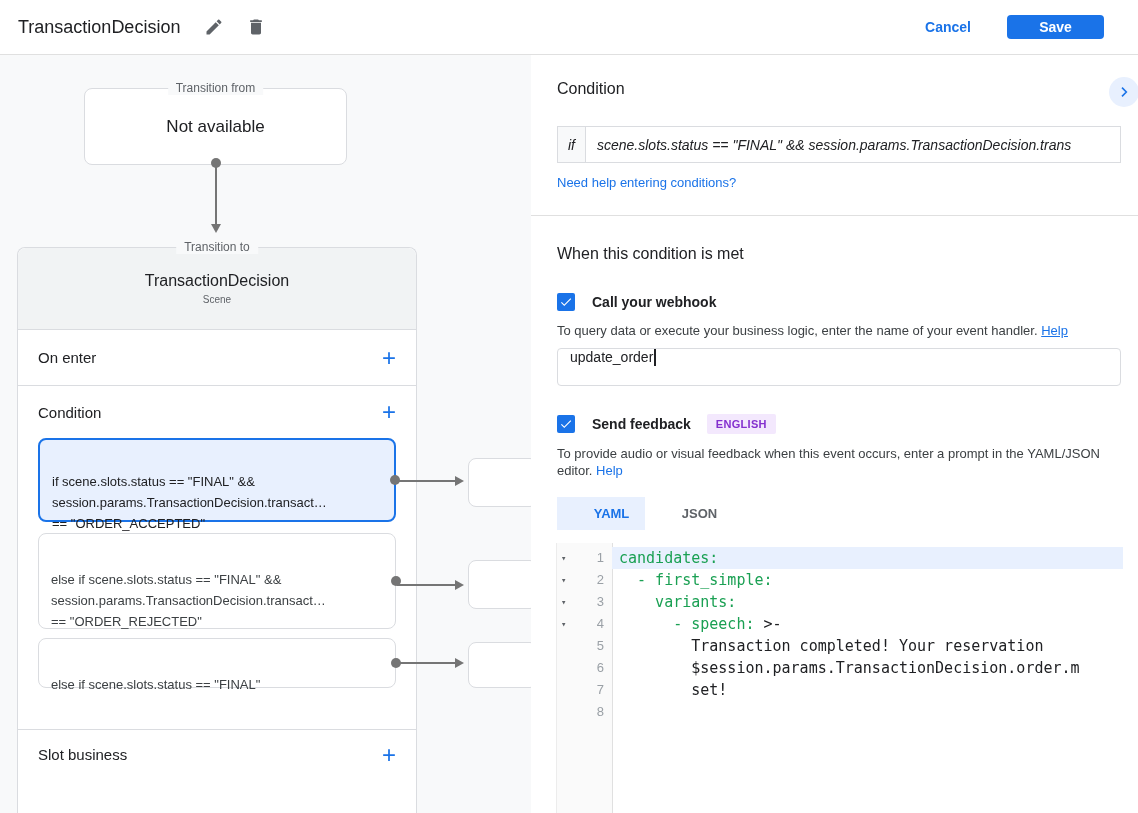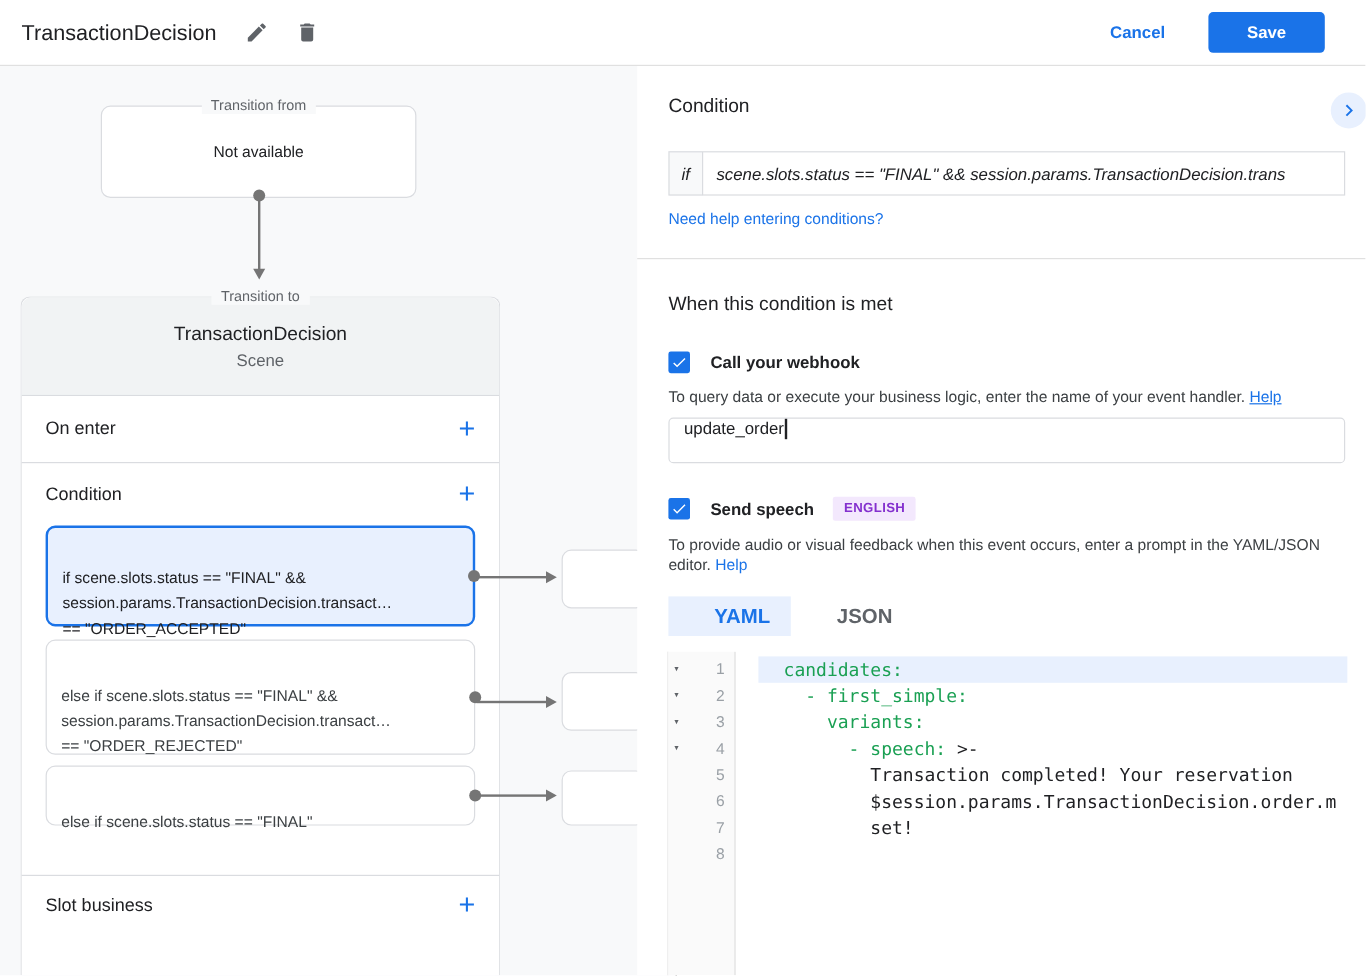--- a/index.html
+++ b/index.html
@@ -8,46 +8,46 @@
 
   
   .topbar { position:absolute; left:0; top:0; width:1138px; height:55px; background:#fff;
             border-bottom:1px solid #e0e0e0; display:flex; align-items:center; padding:0 18px; }
   .topbar-title { font-size:18px; color:#202124; margin-right:22px; }
   .icon-btn { width:24px; height:24px; margin-right:18px; cursor:pointer; display:flex; align-items:center; justify-content:center; }
   .icon-btn svg { fill:#5f6368; width:20px; height:20px; }
   .topbar-spacer { flex:1; }
   .cancel-btn { color:#1a73e8; font-size:14px; font-weight:bold; margin-right:36px; cursor:pointer; }
   .save-btn { background:#1a73e8; color:#fff; font-size:14px; font-weight:bold; border:none;
-              border-radius:4px; width:97px; height:34px; margin-right:16px; cursor:pointer; }
+              border-radius:4px; width:97px; height:24px; margin-right:16px; cursor:pointer; }
 
   
   .flow { position:absolute; left:0; top:55px; width:564px; height:758px; background:#f8f9fa;
           border-right:1px solid #000000; overflow:hidden; }
 
   .tfrom-box { position:absolute; left:84px; top:33px; width:263px; height:77px; background:#fff;
                border:1px solid #dadce0; border-radius:8px; }
   .legend { position:absolute; top:-8px; left:50%; transform:translateX(-50%); background:#f8f9fa;
             padding:0 8px; font-size:12px; color:#5f6368; white-space:nowrap; }
   .tfrom-content { width:100%; height:100%; display:flex; align-items:center; justify-content:center;
-                   font-size:13px; color:#202124; }
+                   font-size:17px; color:#202124; }
 
   .v-connector { position:absolute; left:215px; top:110px; width:2px; height:60px; background:#757575; }
   .v-connector::before { content:""; position:absolute; left:-4px; top:-7px; width:10px; height:10px;
                          border-radius:50%; background:#757575; }
   .v-connector::after { content:""; position:absolute; left:-4px; bottom:-8px;
                         border-left:5px solid transparent; border-right:5px solid transparent;
                         border-top:9px solid #757575; }
 
   .tto-box { position:absolute; left:17px; top:192px; width:400px; height:566px; background:#fff;
              border:1px solid #dadce0; border-radius:8px 8px 0 0; border-bottom:none; }
   .tto-header { height:82px; background:#f1f3f4; border-bottom:1px solid #dadce0; border-radius:8px 8px 0 0;
                 display:flex; flex-direction:column; align-items:center; justify-content:center; gap:4px; }
   .tto-title { font-size:16px; color:#202124; }
-  .tto-subtitle { font-size:14px; color:#5f6368; }
+  .tto-subtitle { font-size:10px; color:#5f6368; }
 
   .section-row { display:flex; align-items:center; justify-content:space-between; padding:12px 20px; }
   .row-divided { border-bottom:1px solid #dadce0; }
   .section-label { font-size:15px; color:#202124; }
   .plus-icon { color:#1a73e8; font-size:24px; font-weight:300; line-height:20px; cursor:pointer; }
 
   .cond-card { position:relative; margin:0 20px; background:#fff; border:1px solid #dadce0;
                border-radius:8px; padding:10px 12px; font-size:13px; color:#3c4043; line-height:21px;
                white-space:pre-line; cursor:pointer; }
   .cond-card.selected { background:#e8f0fe; border:2px solid #1a73e8; color:#202124; }
@@ -88,35 +88,35 @@
   .badge { margin-left:16px; background:#f3e8fd; color:#8430ce; font-size:11px; font-weight:bold;
            padding:4px 9px; border-radius:2px; letter-spacing:0.3px; }
   .desc { position:absolute; left:26px; font-size:13px; color:#3c4043; line-height:17px; width:556px; }
 
   .text-input { position:absolute; left:26px; width:564px; height:38px; border:1px solid #dadce0;
                 border-radius:4px; background:#fff; display:flex; padding:0 12px;
                 font-size:14px; color:#202124; }
   .caret { display:inline-block; width:0; height:17px; border-left:2px solid #202124; margin-left:1px; }
 
   .tabs { position:absolute; left:26px; top:442px; display:flex; height:33px; }
-  .tab { width:102px; display:flex; align-items:center; justify-content:center; font-size:17px;
+  .tab { width:88px; display:flex; align-items:center; justify-content:center; font-size:13px;
          font-weight:bold; color:#5f6368; cursor:pointer;padding-left:21px; }
   .tab.active { background:#e8f0fe; color:#1a73e8; }
 
   
   .editor { position:absolute; left:25px; top:488px; width:567px; height:270px; border-left:1px solid #ececec;
             font-family:"DejaVu Sans Mono","Liberation Mono",monospace; font-size:15px; overflow:hidden; }
   .editor::before { content:""; position:absolute; left:0; top:0; bottom:0; width:55px;
                     background:#fafafa; border-right:1px solid #e0e0e0; }
   .editor-lines { position:relative; padding-top:4px; }
   .code-row { display:flex; height:22px; line-height:22px; }
   .gutter { position:relative; width:55px; flex:none; display:flex; }
   .fold { width:18px; padding-left:4px; font-size:9px; color:#5f6368; cursor:pointer; }
   .ln { width:29px; text-align:right; font-size:13px; color:#9aa0a6; font-family:"Liberation Sans",sans-serif; }
-  .code-line { flex:1; padding-left:21px; white-space:pre; color:#202124; cursor:text;margin-left:20px; }
+  .code-line { flex:1; padding-left:7px; white-space:pre; color:#202124; cursor:text; }
   .code-line.hl { background:#e8f0fe; }
   .tok-key { color:#1aa053; }
   .tok-plain { color:#202124; }
 </style>
 </head>
 <body>
 
 <div class="screen">
 
   <div class="topbar">
@@ -238,21 +238,21 @@
       <span>update_order</span>
         <span class="caret"></span>
     </div>
 
     <div class="cb-row" style="top:359px;">
       <div class="checkbox">
         <svg viewBox="0 0 24 24">
             <path d="M9 16.2L4.8 12l-1.4 1.4L9 19 21 7l-1.4-1.4z"></path>
           </svg>
       </div>
-      <span class="cb-label">Send speech</span>
+      <span class="cb-label">Send feedback</span>
       <span class="badge">ENGLISH</span>
     </div>
 
     <div class="desc" style="top:390px;">
       <span>To provide audio or visual feedback when this event occurs, enter a prompt in the YAML/JSON editor.</span>
       <span class="link">Help</span>
     </div>
 
     <div class="tabs">
       <div class="tab active">YAML</div>

